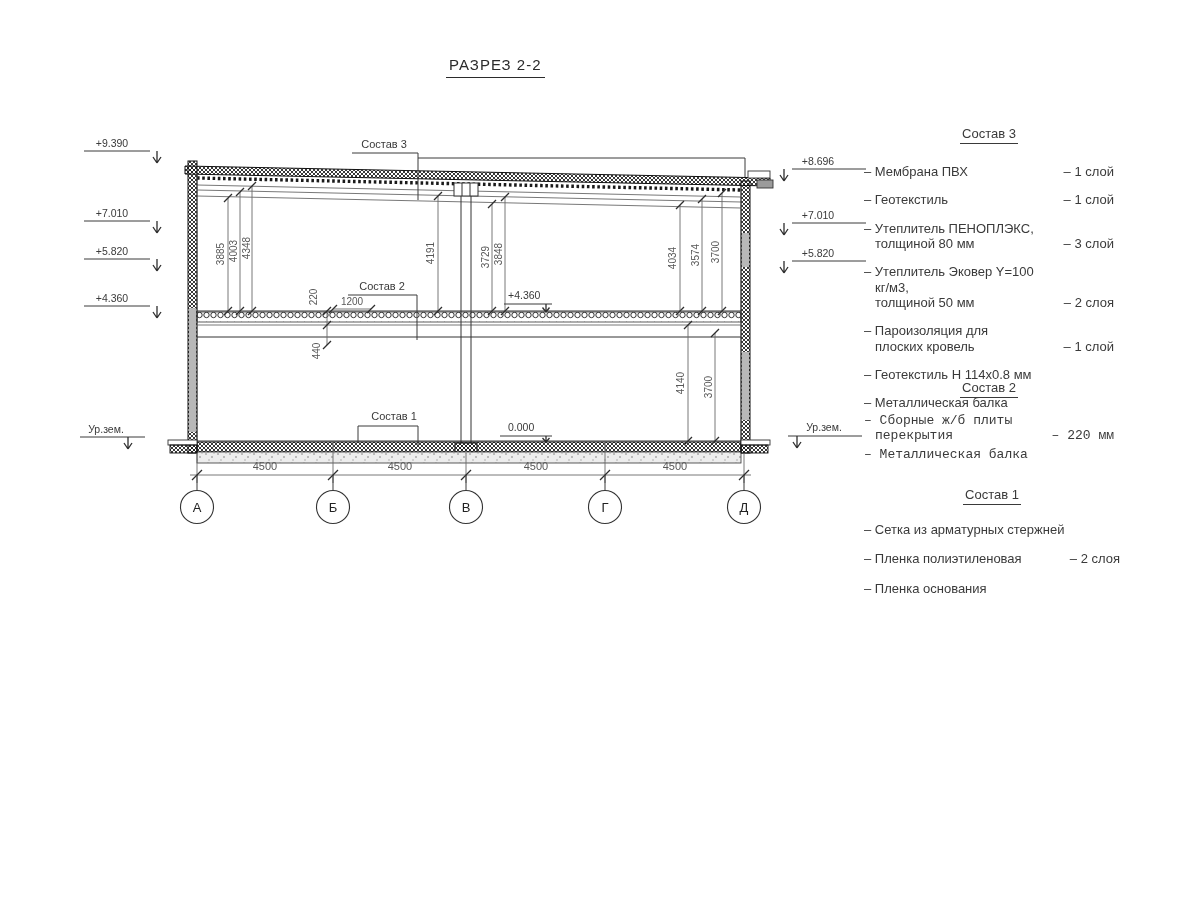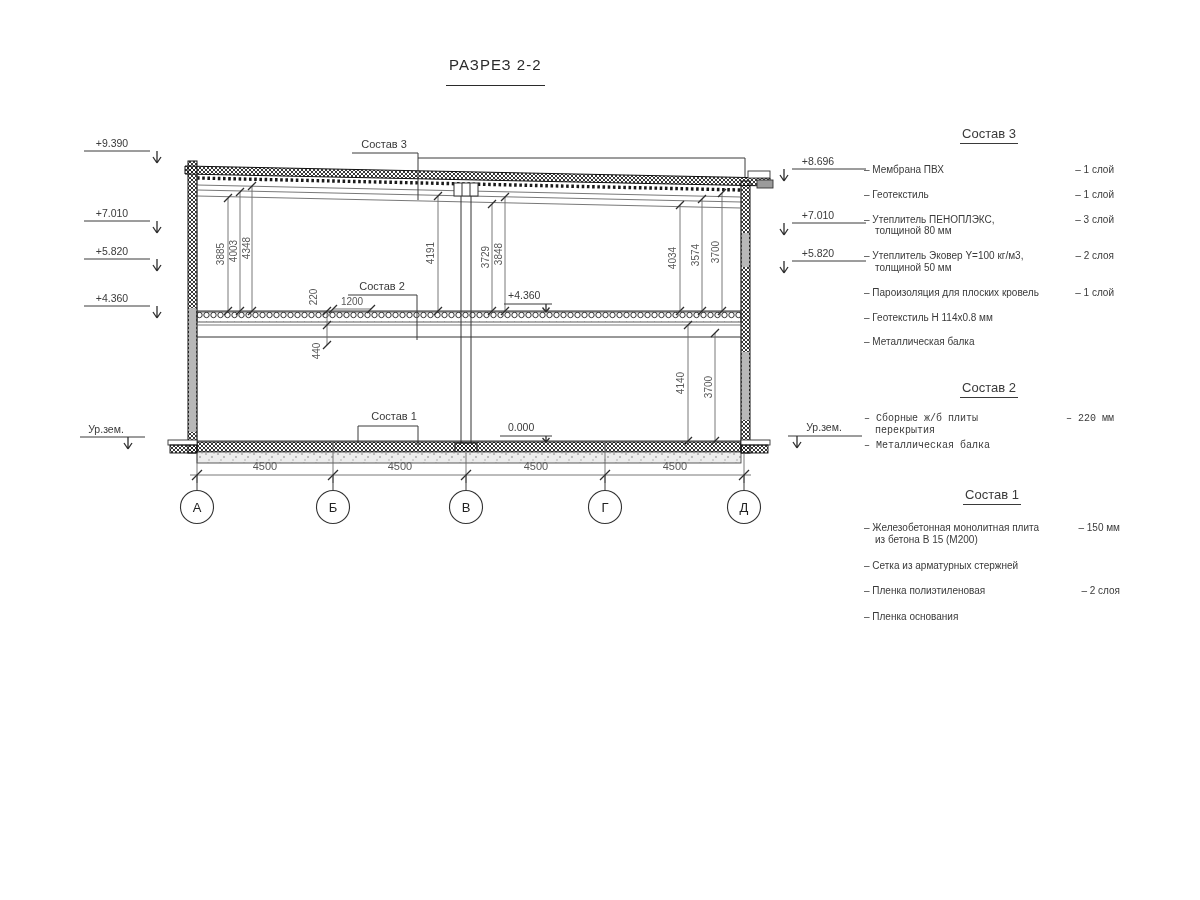--- a/index.html
+++ b/index.html
@@ -1,36 +1,36 @@
 <!DOCTYPE html>
 <html><head>
 <meta charset="utf-8">
 <style>
   html,body{margin:0;padding:0;background:#ffffff;}
   .canvas{position:relative;width:1200px;height:900px;background:#fff;overflow:hidden;
           font-family:"Liberation Sans",sans-serif;color:#333;}
   .title{position:absolute;left:446px;top:56px;font-size:15px;letter-spacing:1px;color:#2b2b2b;
-         border-bottom:1.5px solid #2b2b2b;padding:0 3px 12px 3px;}
+         border-bottom:1.5px solid #2b2b2b;padding:0 3px 4px 3px;}
   svg{position:absolute;left:0;top:0;}
   svg text{font-family:"Liberation Sans",sans-serif;fill:#4a4a4a;}
   .dimtxt{font-size:10px;fill:#585858;}
   .lbltxt{font-size:11px;fill:#3a3a3a;}
   .elevtxt{font-size:10.5px;fill:#3a3a3a;}
   .axis{font-size:13px;fill:#222;}
   .dim{stroke:#6a6a6a;stroke-width:0.9;fill:none;}
   .tick{stroke:#2e2e2e;stroke-width:1.3;fill:none;}
   .thin{stroke:#555;stroke-width:0.8;fill:none;}
   .med{stroke:#333;stroke-width:1;fill:none;}
   .lead{stroke:#3a3a3a;stroke-width:1;fill:none;}
   
   .spec{position:absolute;width:250px;color:#3a3a3a;}
   .spec-title{font-size:13px;text-align:center;margin-bottom:23px;}
   .spec-title span{border-bottom:1px solid #3a3a3a;padding:0 2px 2px 2px;}
-  .spec-row{display:flex;justify-content:space-between;align-items:flex-start;
-            margin-bottom:13px;font-size:10px;line-height:1.18;}
+  .spec-row{display:flex;justify-content:space-between;align-items:flex-end;
+            margin-bottom:13px;font-size:13px;line-height:1.18;}
   .spec-name{white-space:pre-line;padding-left:11px;text-indent:-11px;max-width:190px;}
   .spec-qty{white-space:nowrap;margin-left:24px;}
   .spec2 .spec-title{margin-bottom:18px;}
   .spec2 .spec-row{margin-bottom:3px;font-family:Liberation Mono, monospace;}
   .spec1 .spec-title{margin-bottom:20px;}
   .spec1 .spec-row{margin-bottom:14px;}
 </style>
 </head>
 <body>
 
@@ -252,25 +252,20 @@
     </div>
     <div class="spec-row">
       <div class="spec-name">– Металлическая балка</div>
       <div class="spec-qty"></div>
     </div>
   </div>
 
   <div class="spec spec1" style="left:864px;top:487px;width:256px;">
     <div class="spec-title"><span>Состав 1</span></div>
     <div class="spec-row">
-      <div class="spec-name">– Железобетонная  монолитная плита
-из бетона В 15 (М200)</div>
-      <div class="spec-qty">– 150 мм</div>
-    </div>
-    <div class="spec-row">
       <div class="spec-name">– Сетка из арматурных стержней</div>
       <div class="spec-qty"></div>
     </div>
     <div class="spec-row">
       <div class="spec-name">– Пленка полиэтиленовая</div>
       <div class="spec-qty">– 2 слоя</div>
     </div>
     <div class="spec-row">
       <div class="spec-name">– Пленка основания</div>
       <div class="spec-qty"></div>

